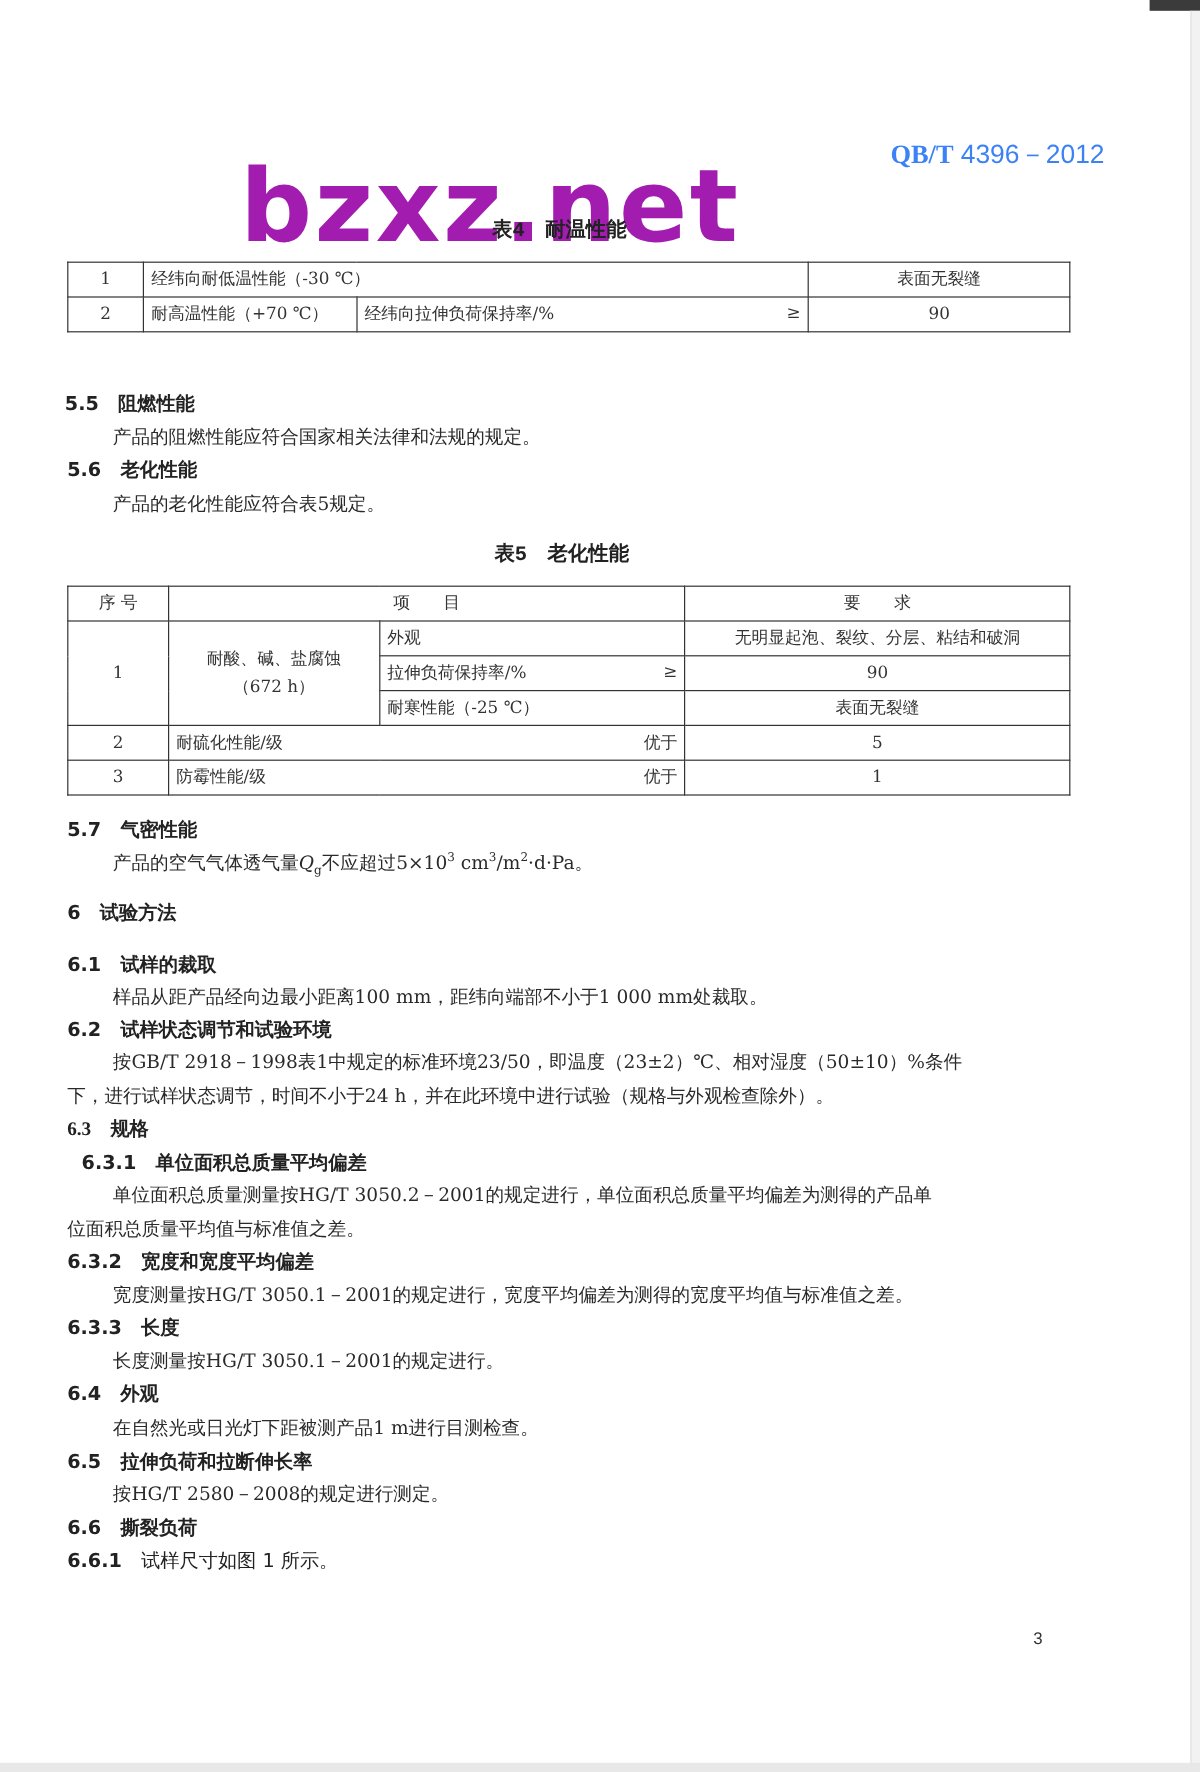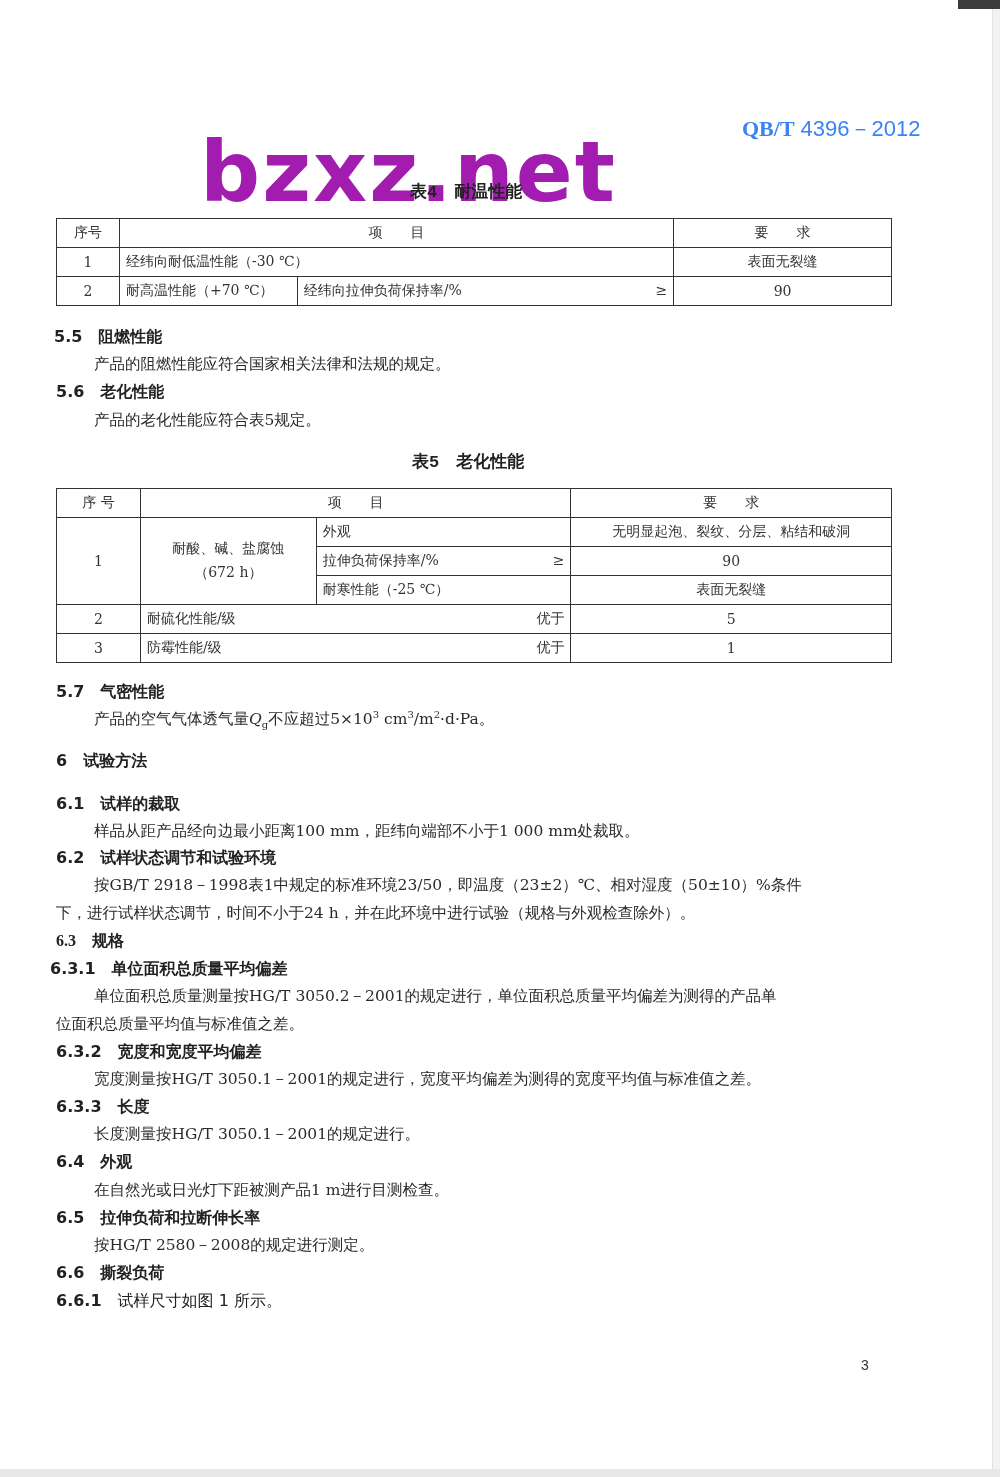--- a/index.html
+++ b/index.html
@@ -39,25 +39,20 @@
 
 <div class="caption" style="left:410px; top:180px;">表4　耐温性能</div>
 <table class="std" style="left:56px; top:218px; width:836px;">
   <colgroup>
       <col style="width:63px">
       <col style="width:178px">
       <col style="width:377px">
       <col style="width:218px">
     </colgroup>
   <tbody>
-      <tr>
-    <td class="c">序号</td>
-    <td class="c" colspan="2">项　　目</td>
-    <td class="c">要　　求</td>
-  </tr>
   <tr>
     <td class="c">1</td>
     <td colspan="2">经纬向耐低温性能（-30 ℃）</td>
     <td class="c">表面无裂缝</td>
   </tr>
   <tr>
     <td class="c">2</td>
     <td>耐高温性能（+70 ℃）</td>
     <td><span>经纬向拉伸负荷保持率/%</span><span class="ge">≥</span></td>
     <td class="c">90</td>
@@ -121,21 +116,21 @@
 
 <div class="hd" style="left:56px; top:794px;"><span class="no">6.1</span><span>试样的裁取</span></div>
 <div class="p" style="left:94px; top:821px;">样品从距产品经向边最小距离100 mm，距纬向端部不小于1 000 mm处裁取。</div>
 
 <div class="hd" style="left:56px; top:848px;"><span class="no">6.2</span><span>试样状态调节和试验环境</span></div>
 <div class="p" style="left:94px; top:875px;">按GB/T 2918－1998表1中规定的标准环境23/50，即温度（23±2）℃、相对湿度（50±10）%条件</div>
 <div class="p" style="left:56px; top:903px;">下，进行试样状态调节，时间不小于24 h，并在此环境中进行试验（规格与外观检查除外）。</div>
 
 <div class="hd" style="left:56px; top:931px;font-family:Liberation Serif, serif;"><span class="no">6.3</span><span>规格</span></div>
 
-<div class="hd" style="left:50px; top:959px;text-align:center;"><span class="no">6.3.1</span><span>单位面积总质量平均偏差</span></div>
+<div class="hd" style="left:68px; top:959px;text-align:center;"><span class="no">6.3.1</span><span>单位面积总质量平均偏差</span></div>
 <div class="p" style="left:94px; top:986px;">单位面积总质量测量按HG/T 3050.2－2001的规定进行，单位面积总质量平均偏差为测得的产品单</div>
 <div class="p" style="left:56px; top:1014px;">位面积总质量平均值与标准值之差。</div>
 
 <div class="hd" style="left:56px; top:1042px;"><span class="no">6.3.2</span><span>宽度和宽度平均偏差</span></div>
 <div class="p" style="left:94px; top:1069px;">宽度测量按HG/T 3050.1－2001的规定进行，宽度平均偏差为测得的宽度平均值与标准值之差。</div>
 
 <div class="hd" style="left:56px; top:1097px;"><span class="no">6.3.3</span><span>长度</span></div>
 <div class="p" style="left:94px; top:1124px;text-align:center;">长度测量按HG/T 3050.1－2001的规定进行。</div>
 
 <div class="hd" style="left:56px; top:1152px;"><span class="no">6.4</span><span>外观</span></div>

